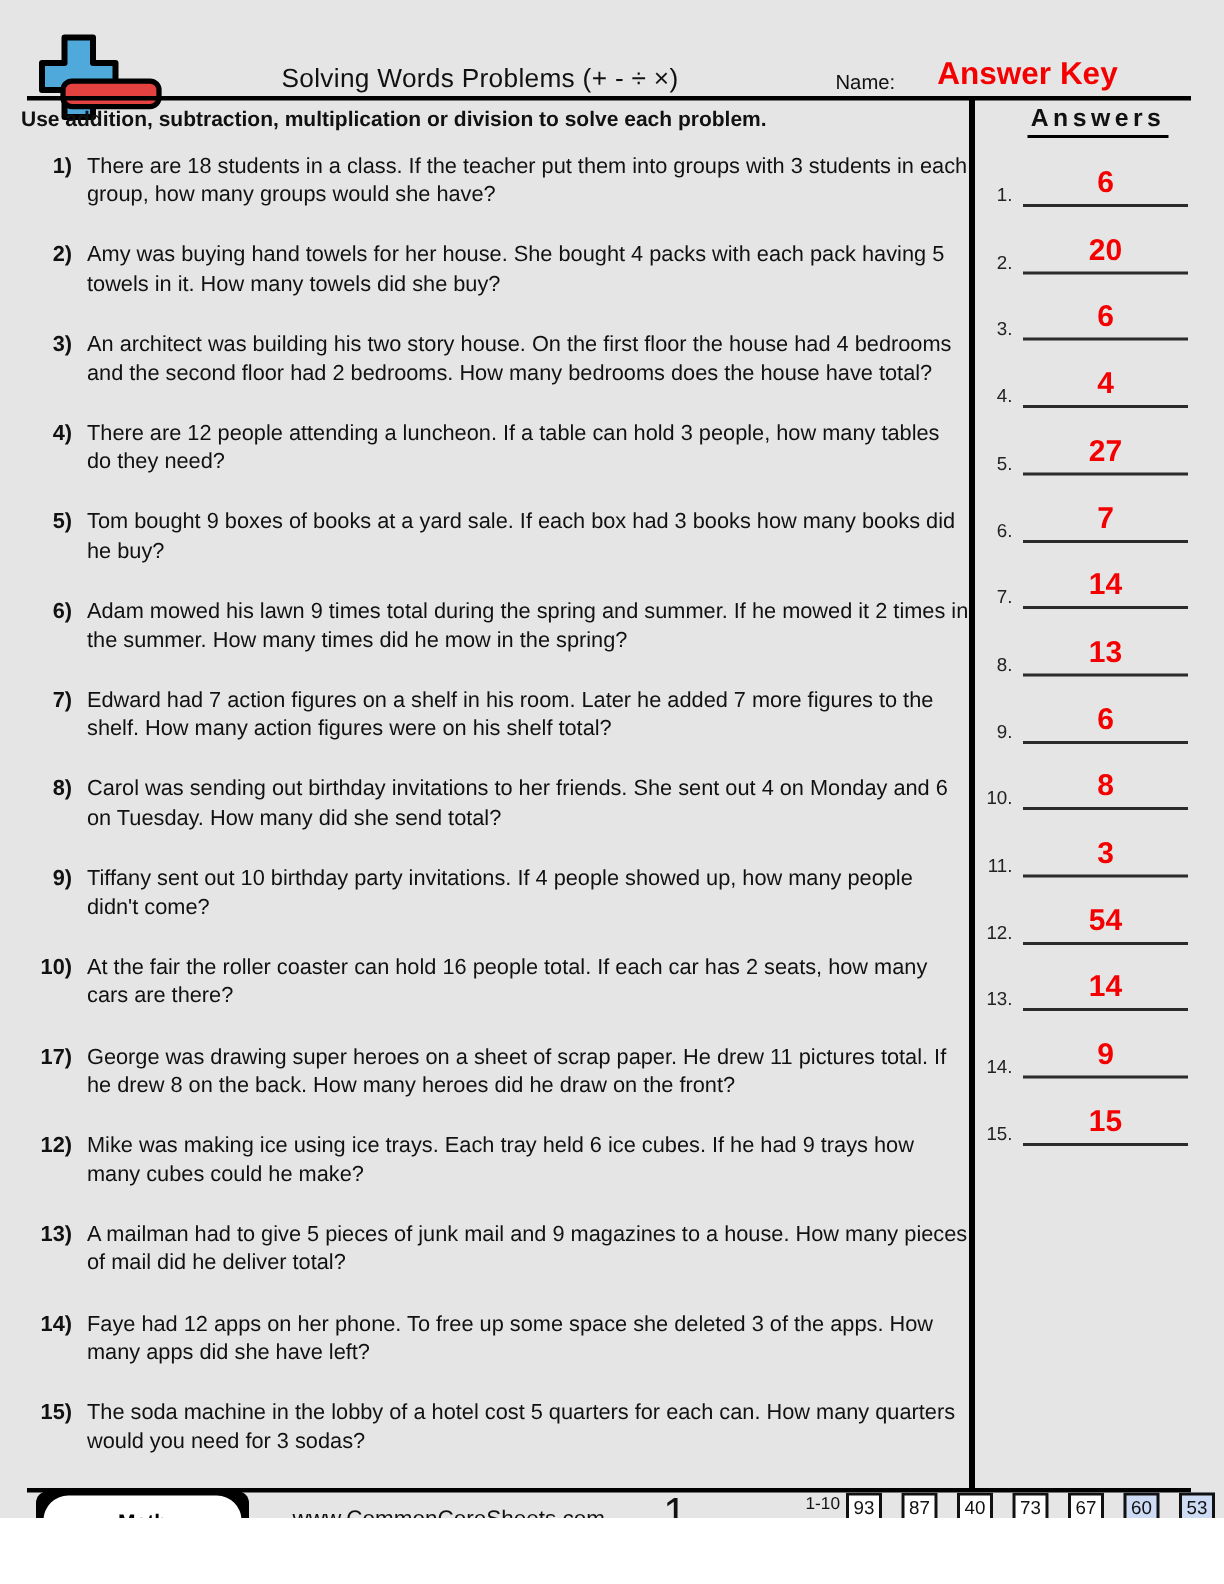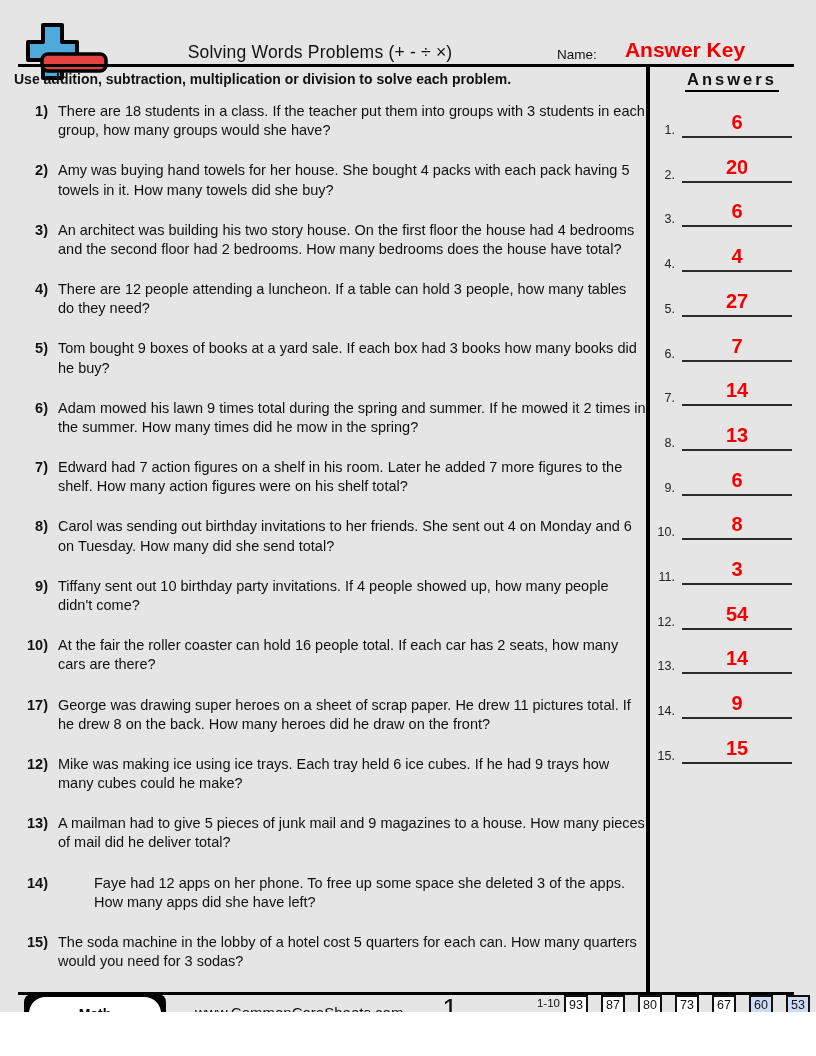--- a/index.html
+++ b/index.html
@@ -195,42 +195,42 @@
         <div class="p-text">George was drawing super heroes on a sheet of scrap paper. He drew 11 pictures total. If he drew 8 on the back. How many heroes did he draw on the front?</div>
       </div>
       <div class="problem" style="top: 754.85px;">
         <div class="p-num">12)</div>
         <div class="p-text">Mike was making ice using ice trays. Each tray held 6 ice cubes. If he had 9 trays how many cubes could he make?</div>
       </div>
       <div class="problem" style="top: 814.2px;">
         <div class="p-num">13)</div>
         <div class="p-text">A mailman had to give 5 pieces of junk mail and 9 magazines to a house. How many pieces of mail did he deliver total?</div>
       </div>
-      <div class="problem" style="top: 873.55px; gap: 36px;">
+      <div class="problem" style="top: 873.55px;">
         <div class="p-num">14)</div>
         <div class="p-text">Faye had 12 apps on her phone. To free up some space she deleted 3 of the apps. How many apps did she have left?</div>
       </div>
       <div class="problem" style="top: 932.9px;">
         <div class="p-num">15)</div>
         <div class="p-text">The soda machine in the lobby of a hotel cost 5 quarters for each can. How many quarters would you need for 3 sodas?</div>
       </div>
     </div>
 
   <div class="rule-bottom"></div>
   <div class="math-badge">
     <div class="math-pill">Math</div>
   </div>
   <div class="site-url">www.CommonCoreSheets.com</div>
   <div class="page-num">1</div>
   <div id="score-table">
       <div class="score-label" style="left: 516px; top: 997px;">1-10</div>
       <div class="score-cells" style="left: 566px; top: 995px; gap: 15px;">
         <div class="score-cell">93</div>
         <div class="score-cell">87</div>
-        <div class="score-cell">80</div>
+        <div class="score-cell">40</div>
         <div class="score-cell">73</div>
         <div class="score-cell">67</div>
         <div class="score-cell" style="background: rgb(205, 220, 244);">60</div>
         <div class="score-cell" style="background: rgb(205, 220, 244);">53</div>
         <div class="score-cell" style="background: rgb(205, 220, 244);">47</div>
         <div class="score-cell" style="background: rgb(205, 220, 244);">40</div>
         <div class="score-cell" style="background: rgb(205, 220, 244);">33</div>
       </div>
       <div class="score-label" style="left: 516px; top: 1015px;">11-15</div>
       <div class="score-cells" style="left: 566px; top: 1013px;">

